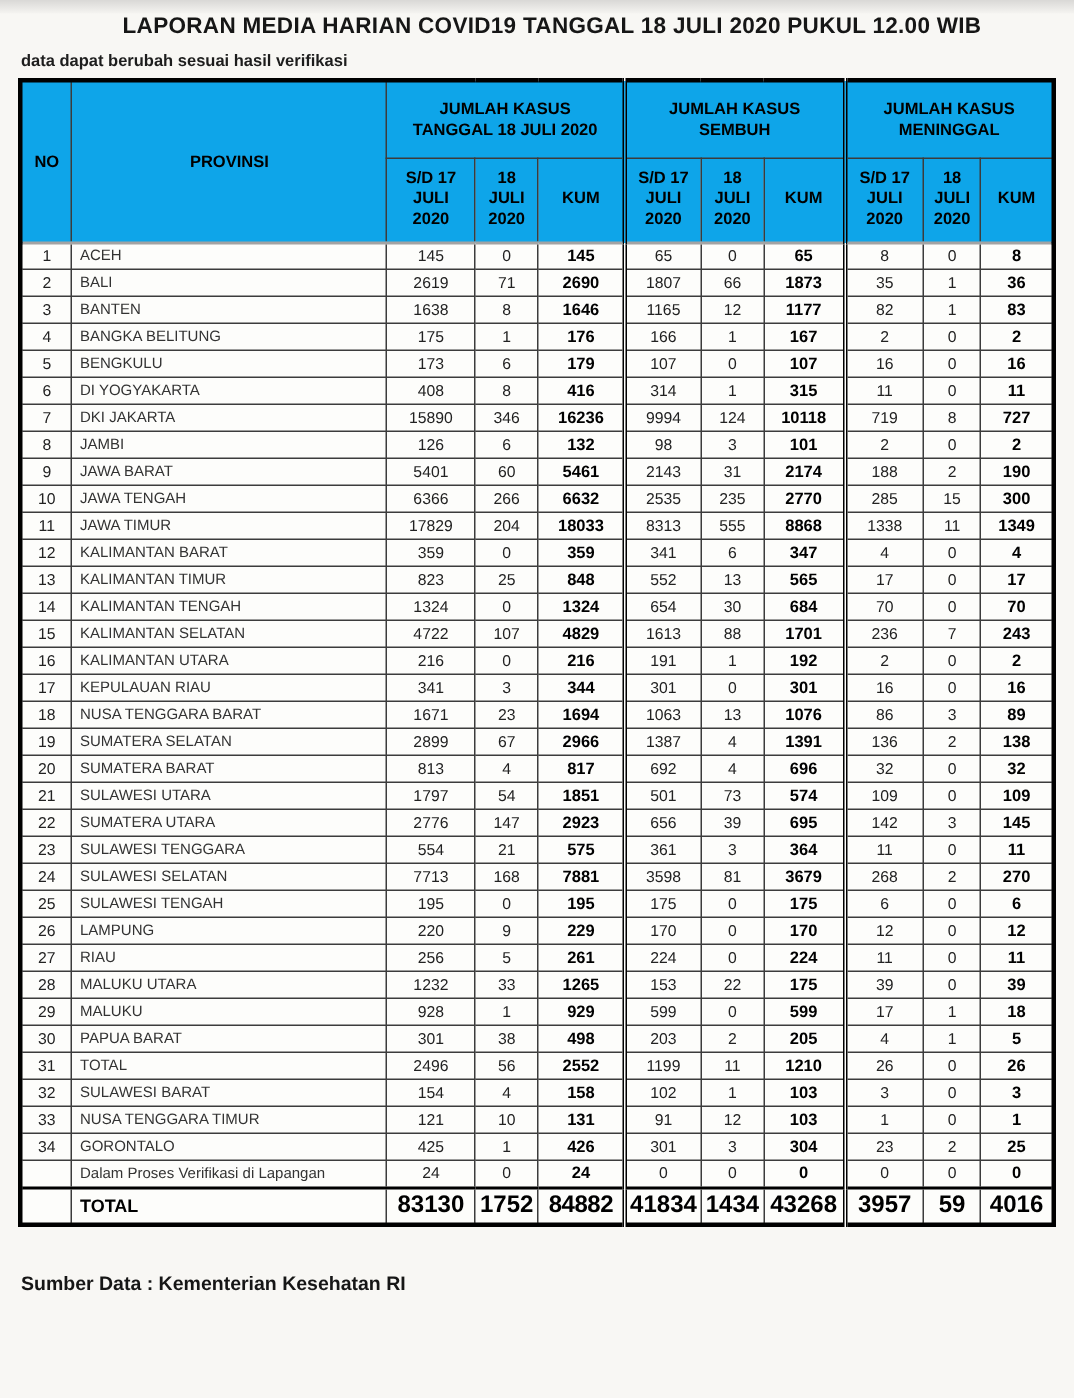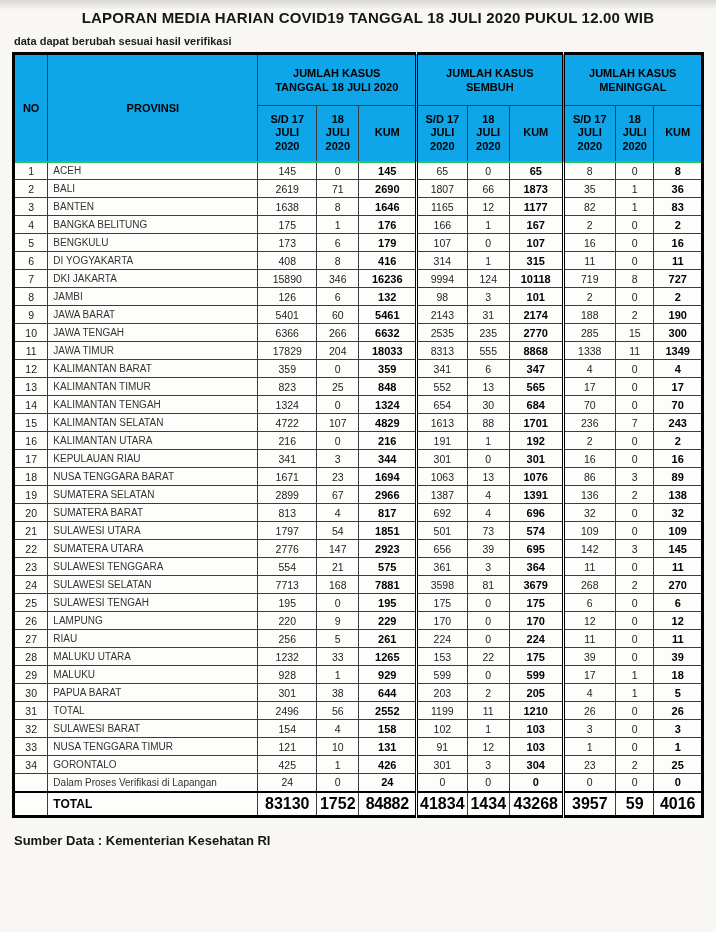--- a/index.html
+++ b/index.html
@@ -39,39 +39,39 @@
     font-size: 11px;
     font-weight: bold;
     color: #000;
     text-align: center;
     vertical-align: middle;
     padding: 2px;
     line-height: 1.3;
   }
   tr.group-row th { height: 52px; }
   tr.sub-row th { height: 56px; white-space: pre-line; line-height: 1.25; }
-  thead tr.sub-row th, thead th[rowspan] { border-bottom: 2px solid #22c55e; }
+  thead tr.sub-row th, thead th[rowspan] { border-bottom: 2px solid #a3a3a3; }
   tbody td {
     height: 18px;
     font-size: 10.5px;
     color: #222;
     text-align: center;
     vertical-align: middle;
     padding: 0 2px;
     overflow: hidden;
     white-space: nowrap;
   }
   td.prov { text-align: left; padding-left: 5px; font-size: 10px; color: #333; }
   td.kum { font-weight: bold; color: #000; font-size: 11px; }
   td.gs, th.gs { border-left: 3px double #000; }
   tr.total-r td { font-weight: bold; font-size: 16px; height: 25px; border-top: 2px solid #000; color: #000; }
   tr.total-r td.xl { font-size: 16px; letter-spacing: -0.3px; }
   tr.total-r td.prov { font-size: 12px; padding-left: 5px; }
   .source {
-    margin: 15px 0 0 14px;
+    margin: 30px 0 0 14px;
     font-size: 13px;
     font-weight: bold;
     color: #161616;
   }
 </style>
 </head>
 <body>
 
 <div class="photo-edge"></div>
 
@@ -509,21 +509,21 @@
         <td class="kum">599</td>
         <td class="gs">17</td>
         <td>1</td>
         <td class="kum">18</td>
       </tr>
       <tr class="data-row">
         <td class="no">30</td>
         <td class="prov">PAPUA BARAT</td>
         <td>301</td>
         <td>38</td>
-        <td class="kum">644</td>
+        <td class="kum">498</td>
         <td class="gs">203</td>
         <td>2</td>
         <td class="kum">205</td>
         <td class="gs">4</td>
         <td>1</td>
         <td class="kum">5</td>
       </tr>
       <tr class="data-row">
         <td class="no">31</td>
         <td class="prov">TOTAL</td>

